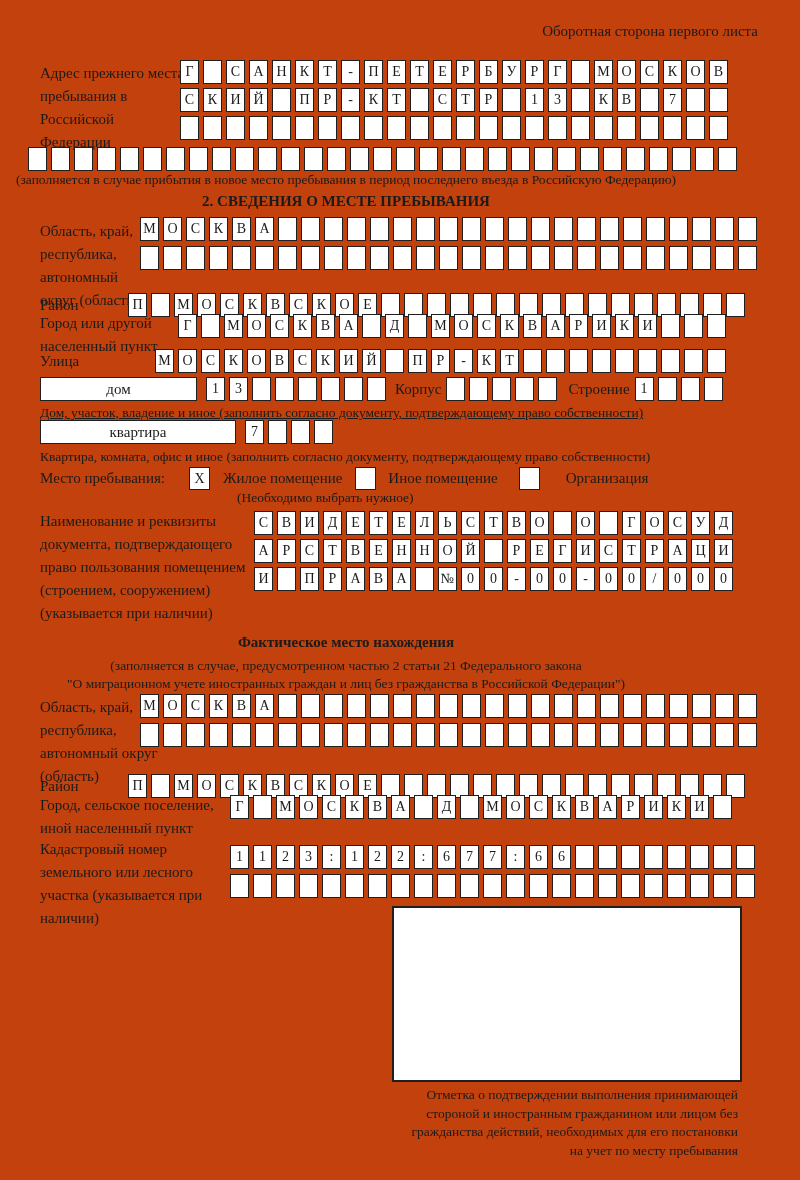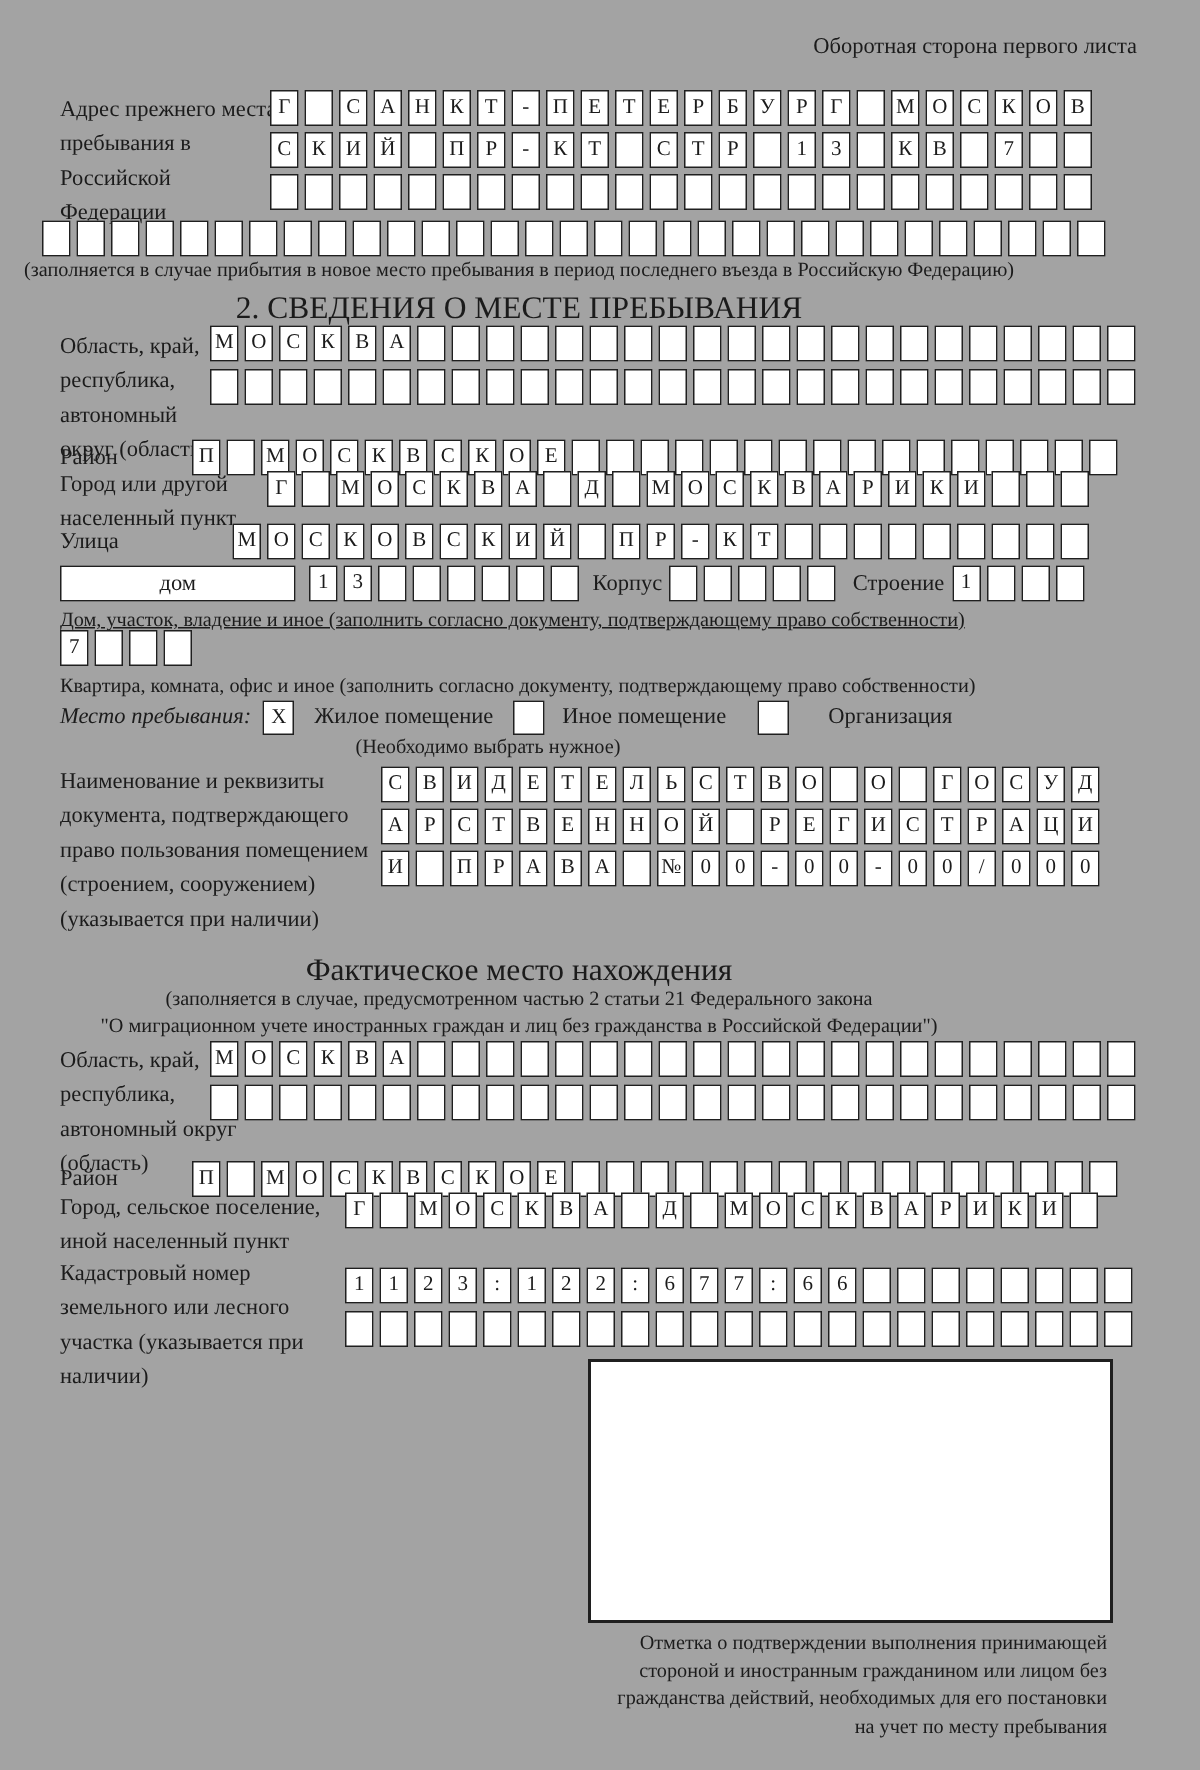--- a/index.html
+++ b/index.html
@@ -1,28 +1,28 @@
 <!DOCTYPE html>
 <html><head>
 <meta charset="utf-8">
 <style>
   html,body{margin:0;padding:0;background:#fff;}
   .page{
     position:relative;
     width:800px;height:1180px;
-    background:#a3a3a3;
+    background:#c2410c;
     color:#1b1b1b;
     font-family:"Liberation Serif","DejaVu Serif",serif;
     overflow:hidden;
   }
   .abs{position:absolute;}
   .lbl{font-size:15px;line-height:23px;}
   .note{font-size:13.5px;line-height:18px;}
   .center{left:0;width:692px;text-align:center;}
-  .title{font-size:21px;font-weight:normal;}
+  .title{font-size:15px;font-weight:bold;}
   .row-boxes{display:flex;column-gap:4px;}
   .rows-stack{display:flex;flex-direction:column;row-gap:4px;}
   .rows-stack.g5{row-gap:5px;}
   .cell{
     width:17px;height:22px;flex:0 0 17px;
     border:1.5px solid #1f1f1f;
     display:flex;align-items:center;justify-content:center;
     font-size:14px;background:#fff;
   }
   .wide-box{
@@ -340,31 +340,34 @@
     <div class="row-boxes">
         <div class="cell">1</div>
         <div class="cell"></div>
         <div class="cell"></div>
         <div class="cell"></div>
       </div>
   </div>
   <div class="abs note" style="left:40px;top:404px;text-decoration:underline;">Дом, участок, владение и иное (заполнить согласно документу, подтверждающему право собственности)</div>
 
   <div class="abs apt-row" style="left:40px;top:420px;">
+    <div class="wide-box" style="width:194px;margin-right:9px;">
+      <span>квартира</span>
+    </div>
     <div class="row-boxes">
         <div class="cell">7</div>
         <div class="cell"></div>
         <div class="cell"></div>
         <div class="cell"></div>
       </div>
   </div>
   <div class="abs note" style="left:40px;top:448px;">Квартира, комната, офис и иное (заполнить согласно документу, подтверждающему право собственности)</div>
 
   <div class="abs stay-row" style="left:40px;top:467px;">
-    <span class="inline-lbl" style="margin-right:8px;font-style:italic;">Место пребывания:</span>
+    <span class="inline-lbl" style="margin-right:24px;">Место пребывания:</span>
     <span class="checkbox" style="margin-right:13px;">X</span>
     <span class="inline-lbl" style="margin-right:13px;">Жилое помещение</span>
     <span class="checkbox" style="margin-right:12px;"></span>
     <span class="inline-lbl" style="margin-right:21px;">Иное помещение</span>
     <span class="checkbox" style="margin-right:26px;"></span>
     <span class="inline-lbl">Организация</span>
   </div>
   <div class="abs note" style="left:237px;top:489px;">(Необходимо выбрать нужное)</div>
 
   <div class="abs lbl" style="left:40px;top:510px;width:220px;">Наименование и реквизиты документа, подтверждающего право пользования помещением (строением, сооружением) (указывается при наличии)</div>

